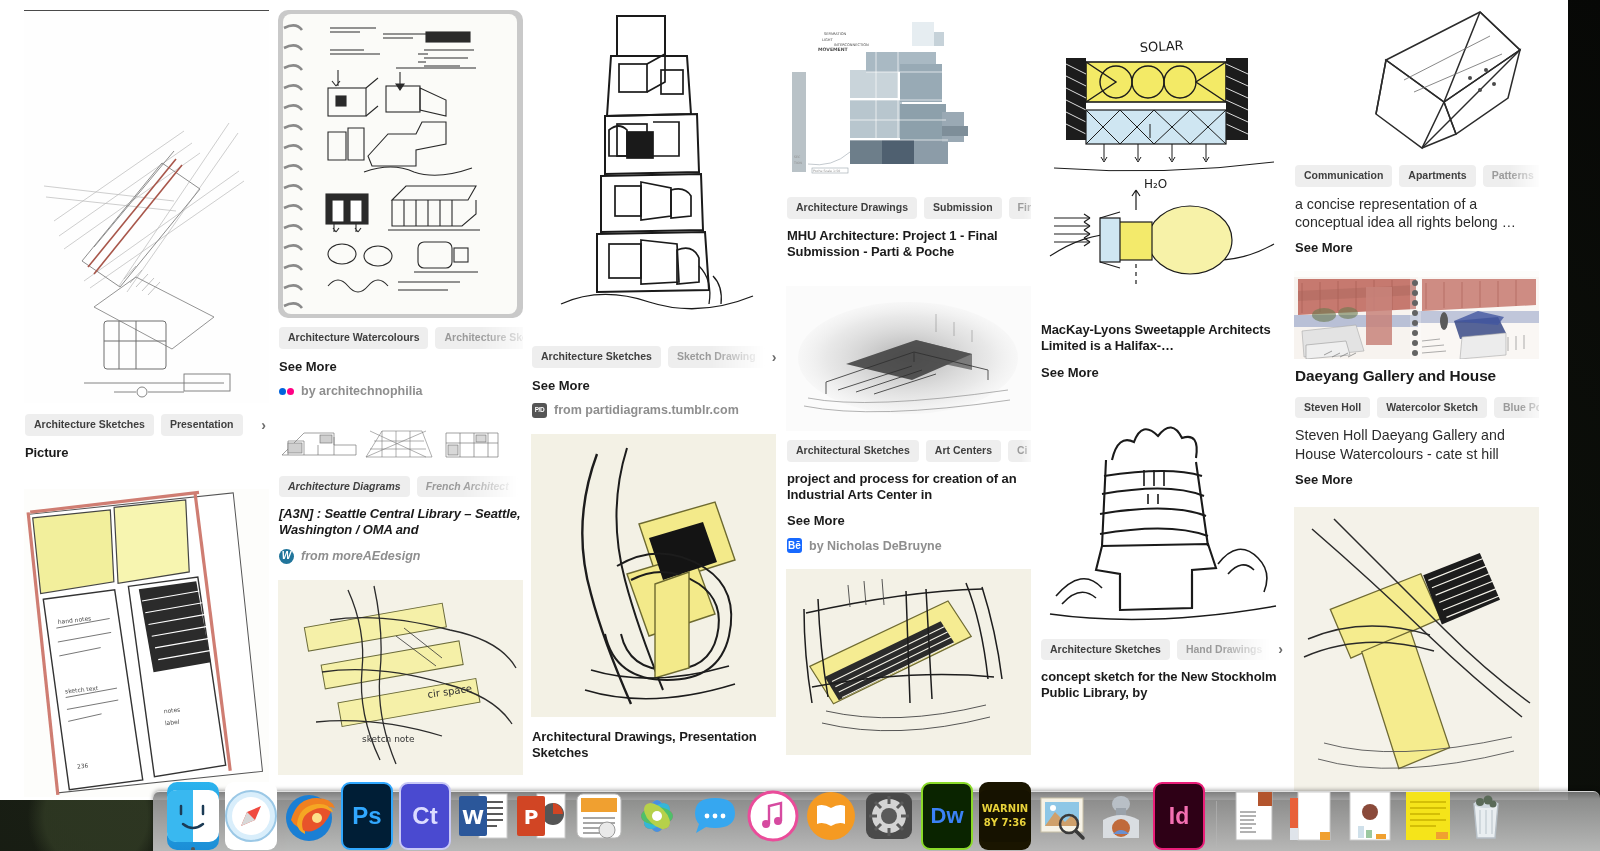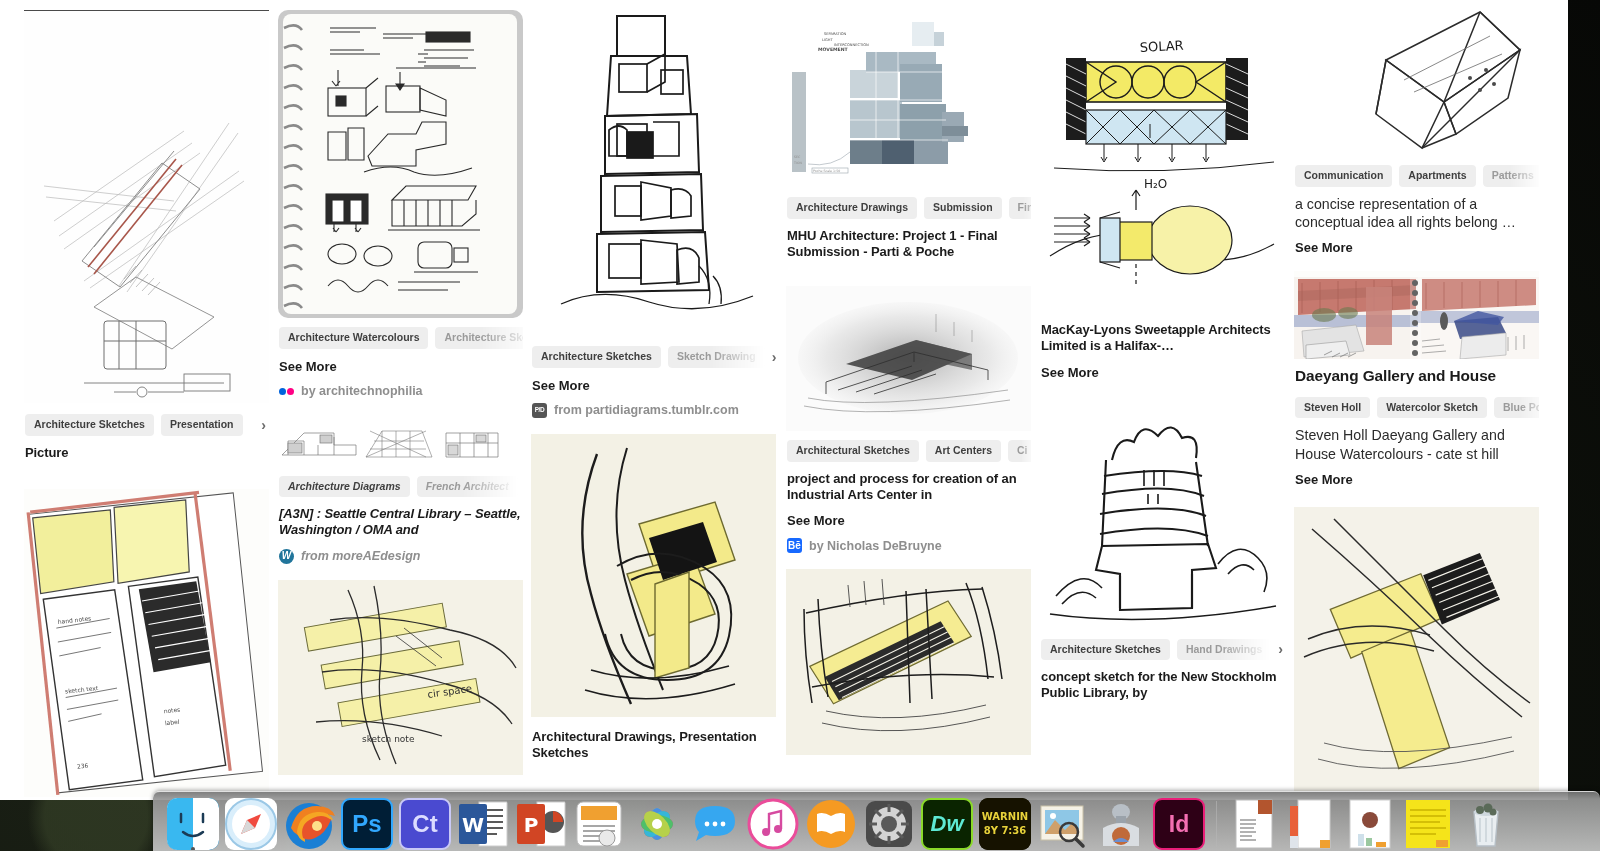--- a/index.html
+++ b/index.html
@@ -104,21 +104,21 @@
   .dock {
     position:absolute; left:153px; bottom:0; width:1447px; height:60px;
     background:linear-gradient(180deg, rgba(118,118,118,.93) 0%, rgba(150,150,150,.93) 12%, rgba(196,196,196,.93) 100%);
     border-top:1px solid rgba(255,255,255,.45);
     border-radius:7px 7px 0 0;
     display:flex; align-items:flex-end; gap:6px;
     padding:0 10px 1px 14px;
     box-shadow:0 -1px 4px rgba(0,0,0,.35);
   }
   .dockicon {
-    width:52px; height:52px; flex:0 0 auto; position:relative;
+    width:52px; height:68px; flex:0 0 auto; position:relative;
     border-radius:9px; overflow:hidden;
     display:flex; align-items:center; justify-content:center;
     font-weight:bold; color:#fff; font-size:23px; line-height:1;
   }
   .dock-sep{ width:1px; height:46px; background:rgba(255,255,255,.55);
              border-left:1px solid rgba(0,0,0,.18); margin:0 5px 3px 5px; flex:0 0 auto;}
   .run-dot{ position:absolute; bottom:-1px; left:50%; transform:translateX(-50%);
             width:4px; height:4px; border-radius:50%; background:#555; }
 </style>
 </head>
@@ -869,21 +869,21 @@
       <svg width="52" height="52" viewBox="0 0 52 52">
         <rect x="3" y="3" width="46" height="46" rx="9" fill="#4a4a4a"></rect>
         <circle cx="26" cy="26" r="17" fill="#d4d4d4"></circle>
         <circle cx="26" cy="26" r="8" fill="#5a5a5a"></circle>
         <g stroke="#5a5a5a" stroke-width="3">
           <path d="M26 6v8M26 38v8M6 26h8M38 26h8M12 12l6 6M34 34l6 6M40 12l-6 6M18 34l-6 6"></path>
         </g>
       </svg>
     </div>
 
-    <div class="dockicon" style="background:#0a2400;border:2.5px solid #8bdb2a;color:#5eead4;font-size:22px;font-style:italic;">Dw</div>
+    <div class="dockicon" style="background:#0a2400;border:2.5px solid #8bdb2a;color:#3b82f6;font-size:22px;">Dw</div>
 
     <div class="dockicon" style="background:#1a1500;">
       <svg width="52" height="52" viewBox="0 0 52 52">
         <rect width="52" height="52" rx="8" fill="#161200"></rect>
         <text x="26" y="22" font-size="10" fill="#e8d23a" text-anchor="middle" font-family="DejaVu Sans" font-weight="bold">WARNIN</text>
         <text x="26" y="36" font-size="10" fill="#e8d23a" text-anchor="middle" font-family="DejaVu Sans" font-weight="bold">8Y 7:36</text>
       </svg>
     </div>
 
     <div class="dockicon" style="background:transparent;">

